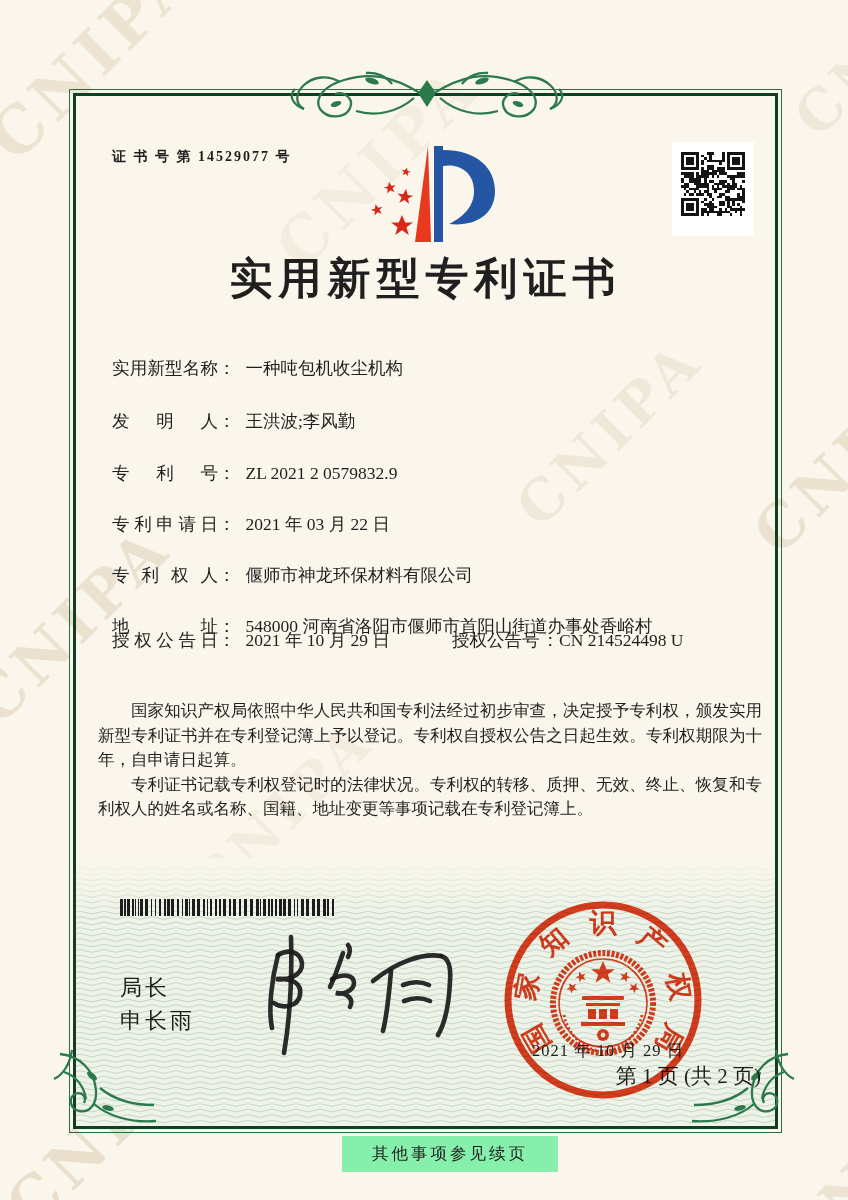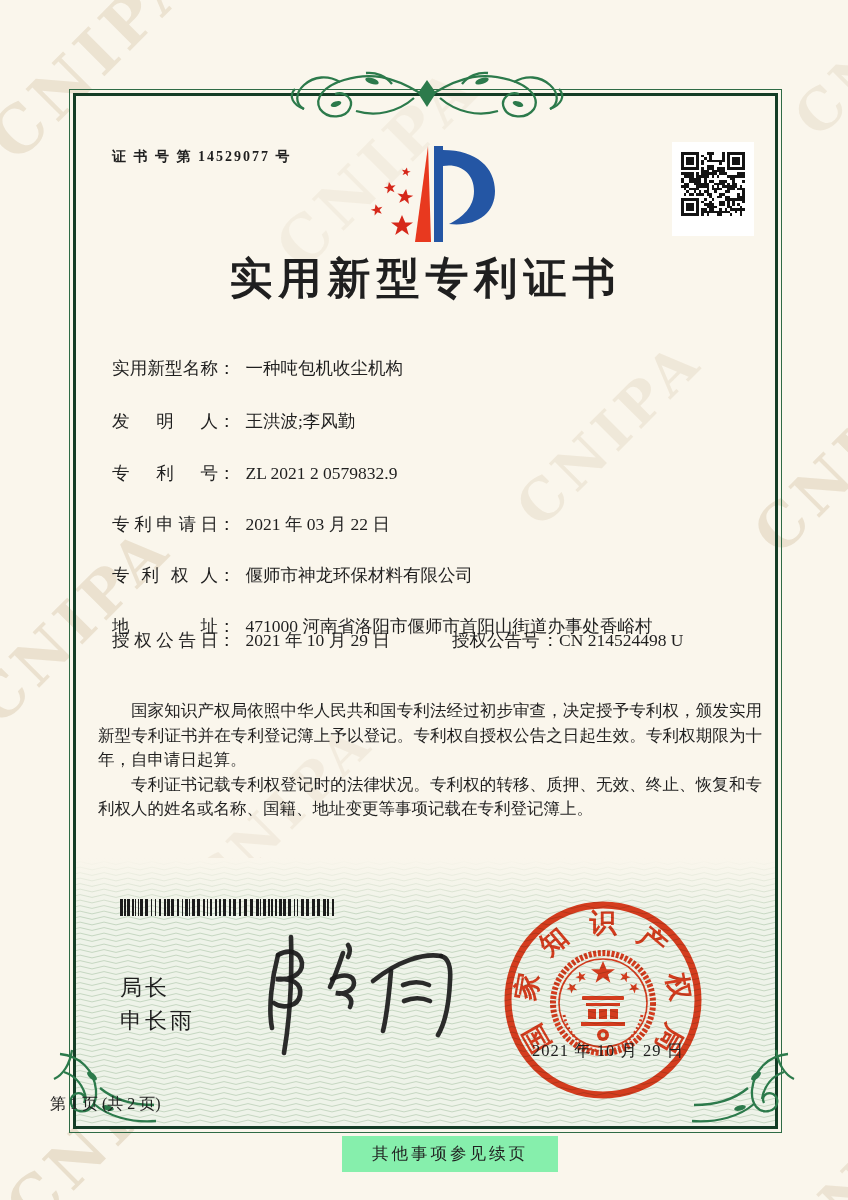--- a/index.html
+++ b/index.html
@@ -52,21 +52,21 @@
   .body-text p{margin:0;text-indent:2em;}
   
   .barcode{position:absolute;left:120px;top:899px;z-index:5;}
   #barcode rect{fill:#1c1c1c;}
   .signer{position:absolute;left:120px;top:971px;font-size:22px;letter-spacing:3px;z-index:5;line-height:33px;}
   .signature{position:absolute;left:248px;top:933px;z-index:6;}
   .signature path{fill:none;stroke:#1a1a1a;stroke-width:4.6;stroke-linecap:round;opacity:.92;}
   .seal{position:absolute;left:498px;top:895px;z-index:6;mix-blend-mode:multiply;opacity:.95;}
   .seal text{font-family:"Liberation Serif","DejaVu Serif",serif;font-size:27px;font-weight:bold;fill:#e23414;}
   .seal-date{position:absolute;left:532px;top:1040px;font-size:16.5px;letter-spacing:1px;color:#1d1d1d;z-index:7;}
-  .page-no{position:absolute;left:70px;top:1094px;width:711px;text-align:left;font-size:16px;
+  .page-no{position:absolute;left:70px;top:1062px;width:711px;text-align:right;font-size:21px;
       z-index:5;transform:translateX(-20px);}
   .cont-note{position:absolute;left:450px;top:1136px;transform:translateX(-50%);background:#86efac;
       padding:7px 30px;font-size:16.5px;letter-spacing:3px;z-index:5;white-space:nowrap;}
   .orn path{fill:none;stroke:#2c7a4b;stroke-width:2.3;}
   .orn .fil{fill:#2c7a4b;stroke:none;}
 </style>
 </head>
 <body>
 
 <div class="page">
@@ -502,21 +502,21 @@
   <div class="frow f2">
     <span class="flabel">专利号</span><span class="fcolon">：</span><span class="fvalue">ZL 2021 2 0579832.9</span>
   </div>
   <div class="frow f3">
     <span class="flabel">专利申请日</span><span class="fcolon">：</span><span class="fvalue">2021 年 03 月 22 日</span>
   </div>
   <div class="frow f4">
     <span class="flabel">专利权人</span><span class="fcolon">：</span><span class="fvalue">偃师市神龙环保材料有限公司</span>
   </div>
   <div class="frow f5">
-    <span class="flabel">地址</span><span class="fcolon">：</span><span class="fvalue">471000 河南省洛阳市偃师市首阳山街道办事处香峪村</span>
+    <span class="flabel">地址</span><span class="fcolon">：</span><span class="fvalue">548000 河南省洛阳市偃师市首阳山街道办事处香峪村</span>
   </div>
   <div class="frow f6">
     <span class="flabel">授权公告日</span><span class="fcolon">：</span><span class="fvalue">2021 年 10 月 29 日</span>
     <span class="grant-group">
       <span class="glabel">授权公告号</span><span>：</span><span>CN 214524498 U</span>
     </span>
   </div>
 
   <div class="body-text">
     <p>国家知识产权局依照中华人民共和国专利法经过初步审查，决定授予专利权，颁发实用新型专利证书并在专利登记簿上予以登记。专利权自授权公告之日起生效。专利权期限为十年，自申请日起算。</p>

